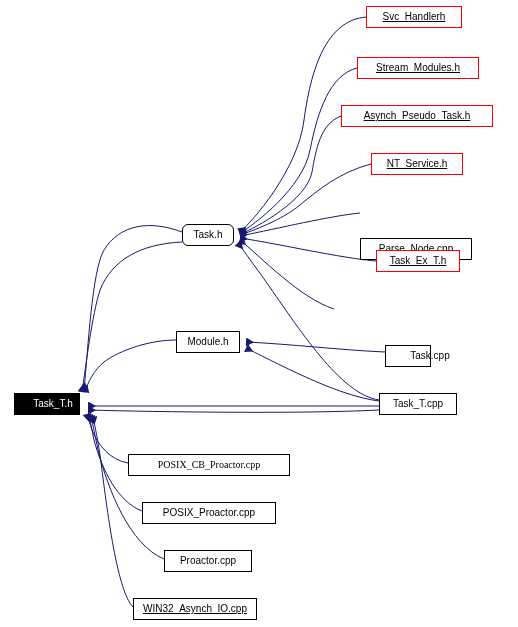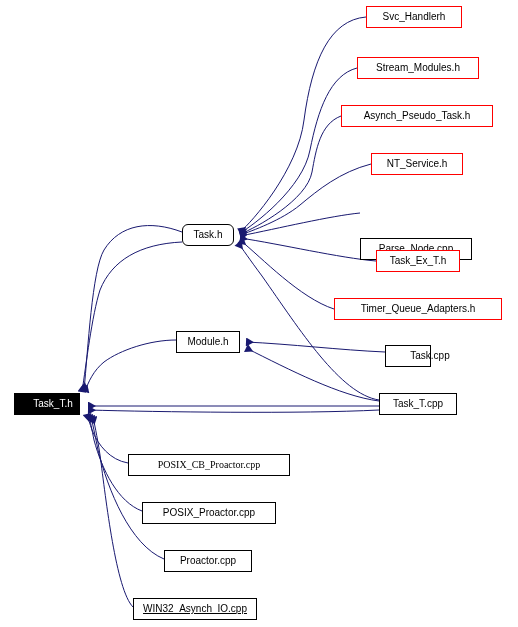--- a/index.html
+++ b/index.html
@@ -32,20 +32,21 @@
     font-size: 10px;
     line-height: 1;
     display: flex;
     align-items: center;
     justify-content: center;
     white-space: nowrap;
     letter-spacing: 0px;
   }
   .node.red {
     border-color: #ff0000;
+    text-decoration: underline;
   }
   .node.root {
     background: #000000;
     color: #ffffff;
     border-color: #000000;
   }
 </style>
 </head>
 <body>
 
@@ -106,23 +107,20 @@
   </div>
   <div class="node red" style="left:341px;top:105px;width:152px;height:22px;">
     <span>Asynch_Pseudo_Task.h</span>
   </div>
   <div class="node" style="left:360px;top:202px;width:112px;height:22px;margin-top:36px;">
     <span>Parse_Node.cpp</span>
   </div>
   <div class="node red" style="left:376px;top:250px;width:84px;height:22px;">
     <span>Task_Ex_T.h</span>
   </div>
-  <div class="node red" style="left:334px;top:298px;width:168px;height:22px;">
-    <span>Timer_Queue_Adapters.h</span>
-  </div>
   <div class="node" style="left:385px;top:345px;width:44px;height:22px;padding-left:44px;">
     <span>Task.cpp</span>
   </div>
   <div class="node" style="left:379px;top:393px;width:78px;height:22px;">
     <span>Task_T.cpp</span>
   </div>
   <div class="node" style="left:128px;top:454px;width:162px;height:22px;font-family:Liberation Serif, serif;">
     <span>POSIX_CB_Proactor.cpp</span>
   </div>
   <div class="node" style="left:142px;top:502px;width:134px;height:22px;">

